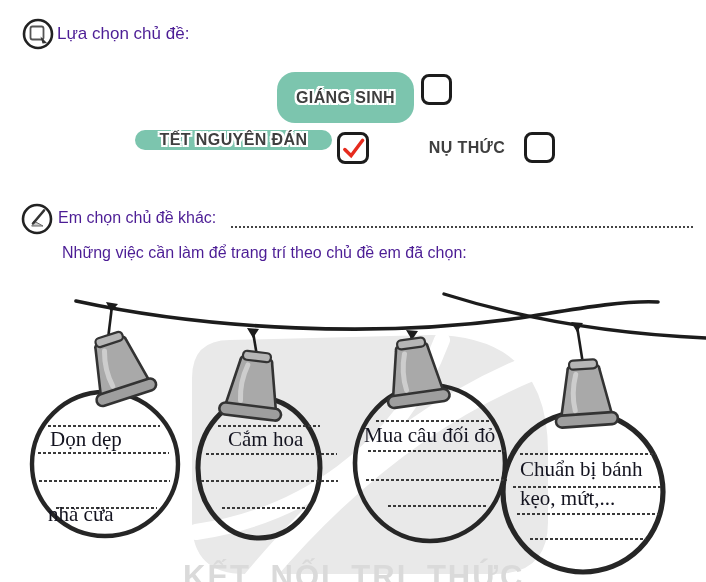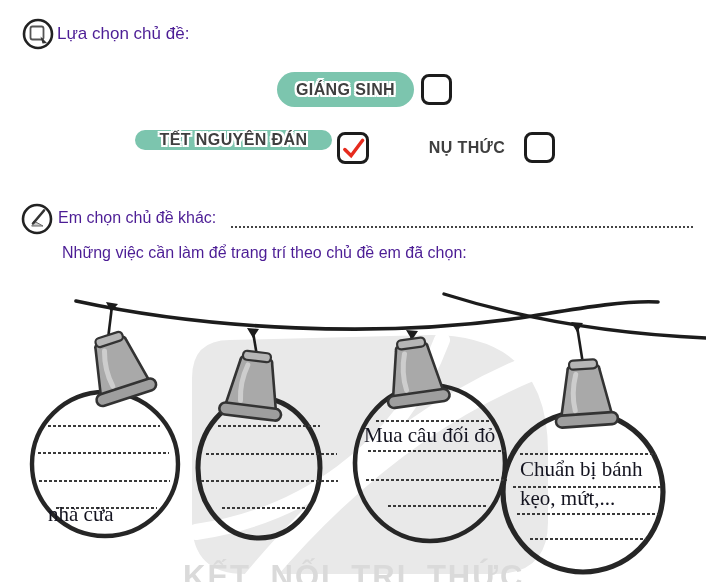--- a/index.html
+++ b/index.html
@@ -53,21 +53,21 @@
   </svg>
   <div class="abs wm-text" style="left:183px;top:559px;">KẾT NỐI TRI THỨC</div>
 
   <svg class="abs" style="left:21px;top:17px;" width="34" height="34" viewBox="0 0 34 34">
     <circle cx="17" cy="17" r="14" fill="none" stroke="#222" stroke-width="2.6"></circle>
     <rect x="9.5" y="9.5" width="13" height="13" rx="2" fill="none" stroke="#555" stroke-width="1.8"></rect>
     <path d="M19.5 19.5 L26 26 L21.5 26.5 Z" fill="#333"></path>
   </svg>
   <div class="abs prompt-label" style="left:57px;top:24px;">Lựa chọn chủ đề:</div>
 
-  <div class="abs pill" style="left:277px;top:72px;width:137px;height:35px;background:#7cc5ae;">GIÁNG SINH</div>
+  <div class="abs pill" style="left:277px;top:72px;width:137px;height:51px;background:#7cc5ae;">GIÁNG SINH</div>
   <div class="abs checkbox" style="left:421px;top:74px;width:31px;height:31px;">
     
   </div>
 
   <div class="abs pill" style="left:135px;top:130px;width:197px;height:20px;background:#7cc5ae;">TẾT NGUYÊN ĐÁN</div>
   <div class="abs checkbox" style="left:337px;top:132px;width:32px;height:32px;">
     <svg width="25" height="25" viewBox="0 0 26 26">
       <path d="M4 14 L10.5 20.5 L22.5 4.5" fill="none" stroke="#e62b1e" stroke-width="3.6" stroke-linecap="round"></path>
     </svg>
   </div>
@@ -133,26 +133,28 @@
       <rect x="-14" y="-4" width="28" height="9" rx="4" fill="#b6b6b6" stroke="#333" stroke-width="2.2"></rect>
       <rect x="-31" y="50" width="62" height="12" rx="6" fill="#9e9e9e" stroke="#333" stroke-width="2.6"></rect>
       <path d="M-8 10 Q-14 28 -11 46" stroke="#d4d4d4" stroke-width="5" fill="none" opacity="0.85" stroke-linecap="round"></path>
     </g>
   </svg>
 
   <div class="abs dot-line" style="left:48px;top:425px;width:112px;"></div>
   <div class="abs dot-line" style="left:38px;top:452px;width:131px;"></div>
   <div class="abs dot-line" style="left:39px;top:480px;width:131px;"></div>
   <div class="abs dot-line" style="left:56px;top:507px;width:101px;"></div>
+  <div class="abs hand" style="left:50px;top:428px;">Dọn dẹp</div>
   <div class="abs hand" style="left:48px;top:455px;margin-top:48px;">nhà cửa</div>
 
   <div class="abs dot-line" style="left:218px;top:425px;width:102px;"></div>
   <div class="abs dot-line" style="left:206px;top:453px;width:131px;"></div>
   <div class="abs dot-line" style="left:201px;top:480px;width:137px;"></div>
   <div class="abs dot-line" style="left:222px;top:507px;width:85px;"></div>
+  <div class="abs hand" style="left:228px;top:428px;">Cắm hoa</div>
 
   <div class="abs dot-line" style="left:376px;top:420px;width:114px;"></div>
   <div class="abs dot-line" style="left:368px;top:450px;width:137px;"></div>
   <div class="abs dot-line" style="left:366px;top:479px;width:141px;"></div>
   <div class="abs dot-line" style="left:388px;top:505px;width:99px;"></div>
   <div class="abs hand" style="left:364px;top:424px;">Mua câu đối đỏ</div>
 
   <div class="abs dot-line" style="left:520px;top:453px;width:136px;"></div>
   <div class="abs dot-line" style="left:513px;top:486px;width:148px;"></div>
   <div class="abs dot-line" style="left:517px;top:513px;width:142px;"></div>

